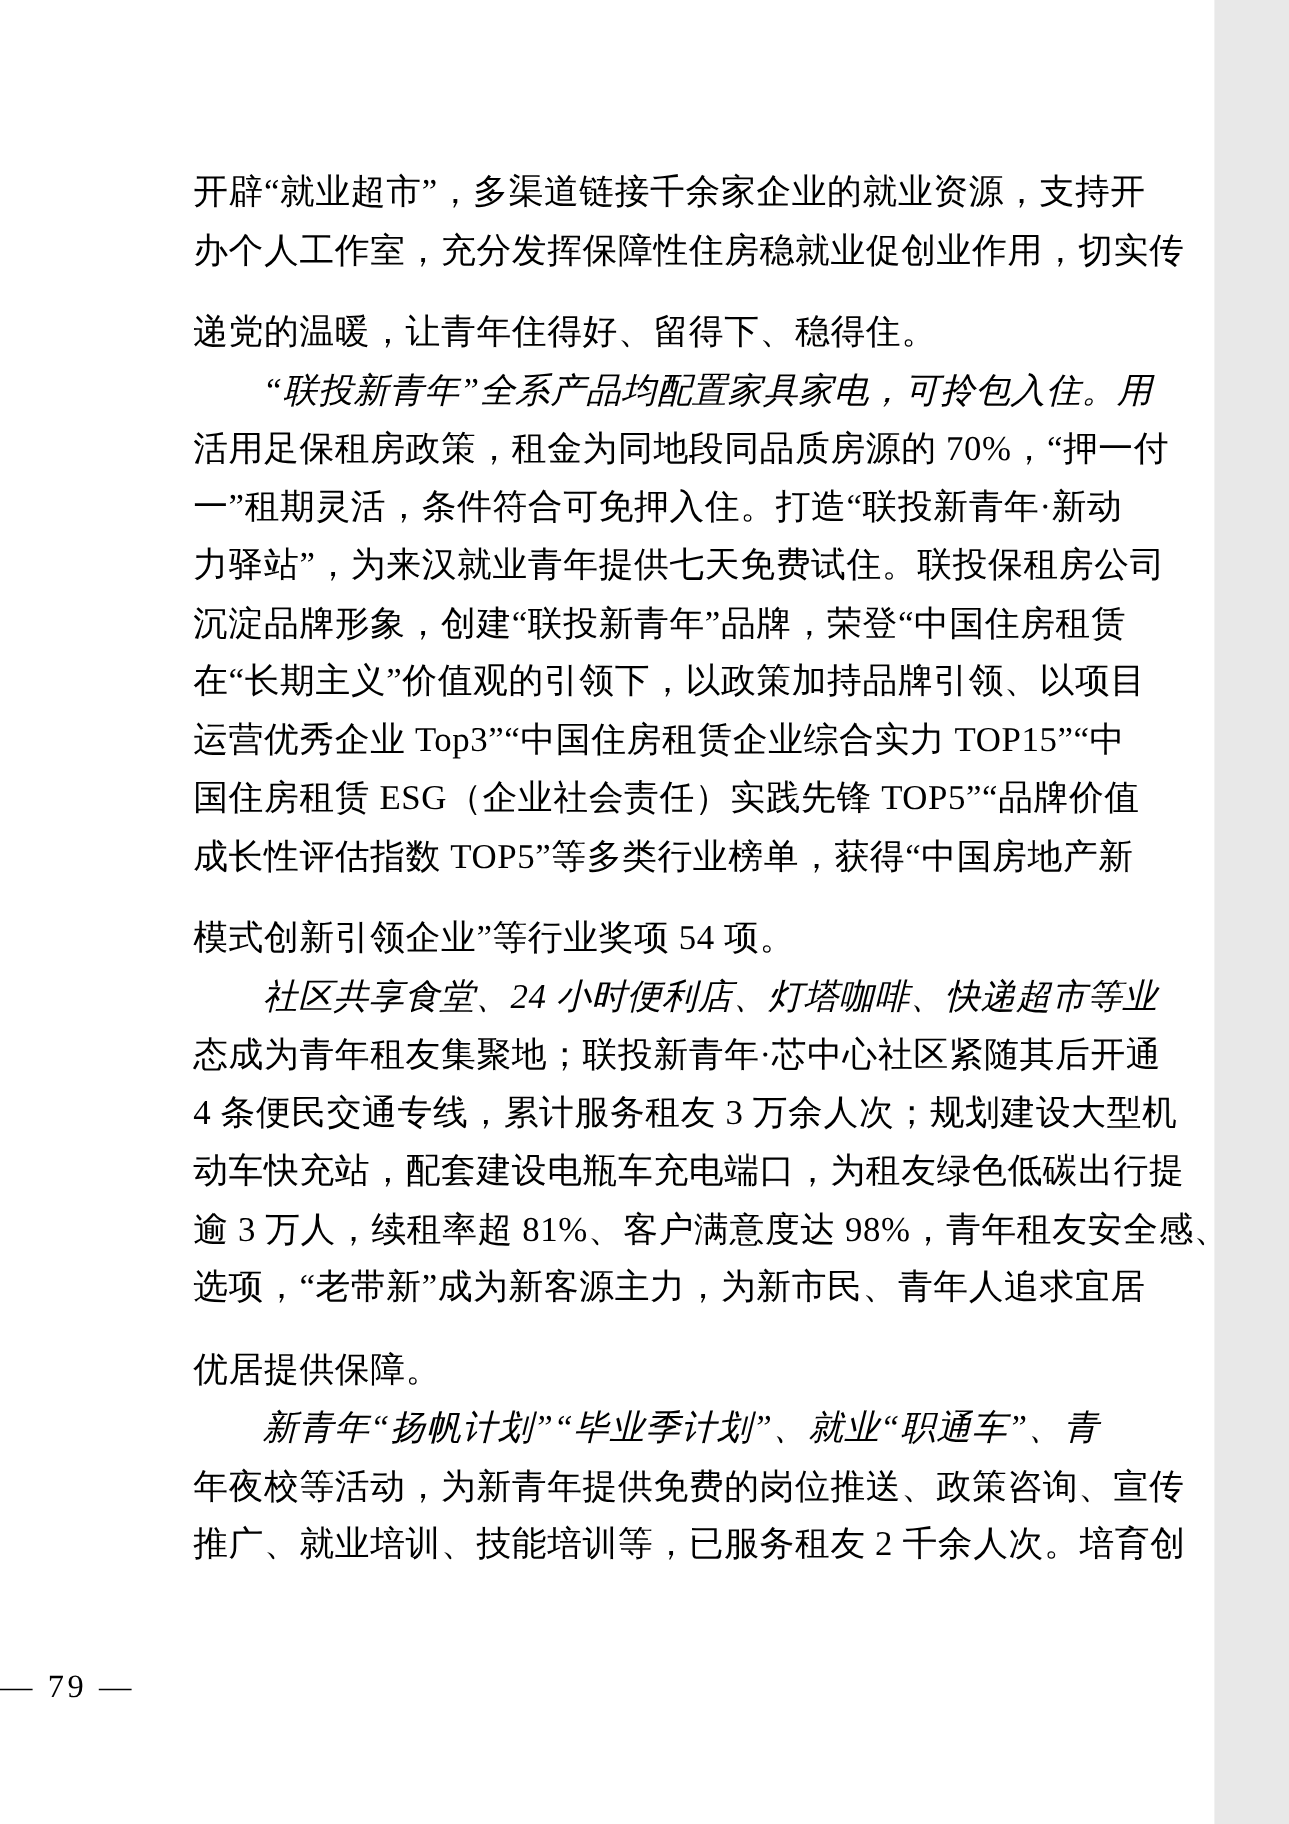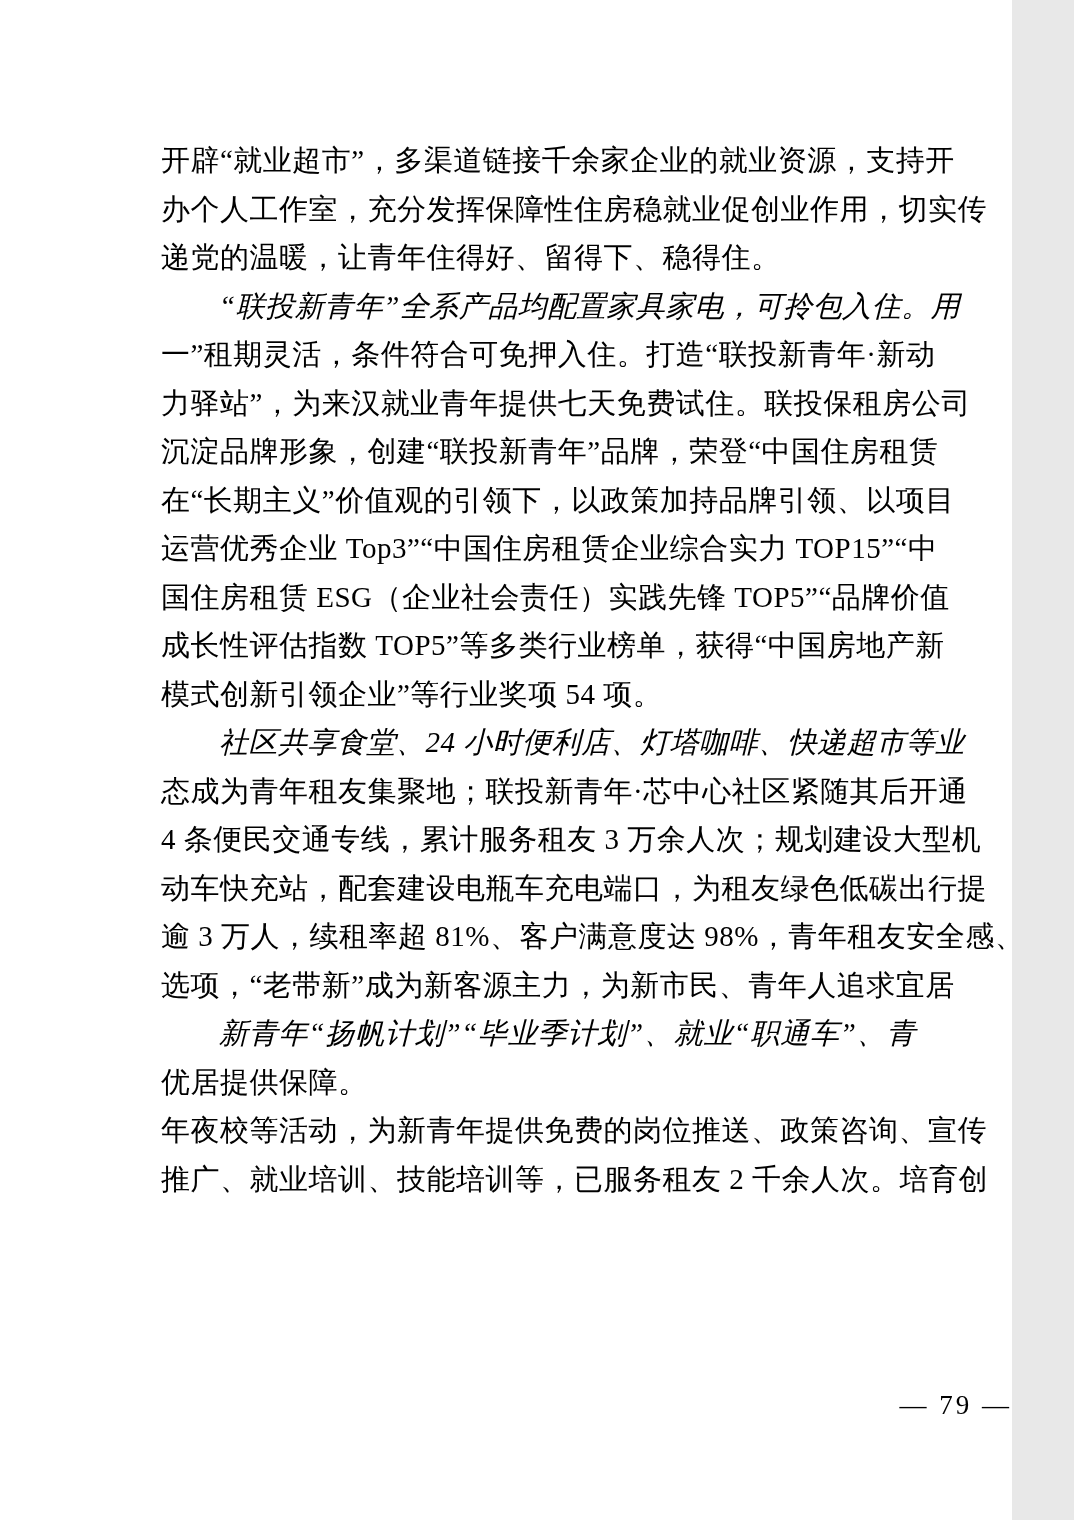--- a/index.html
+++ b/index.html
@@ -26,60 +26,62 @@
     letter-spacing: 0.5px;
   }
   .line {
     text-align: justify;
     text-align-last: justify;
     white-space: nowrap;
     overflow: visible;
   }
   .line.para-end {
     text-align-last: left;
+    margin-top: 20px;
   }
   .line.indent {
     text-indent: 2em;
     font-style: italic;
   }
   .footer {
     position: absolute;
     left: 0;
     top: 1390px;
     width: 100%;
-    text-align: right;
+    text-align: left;
     font-size: 27px;
     letter-spacing: 3px;
     color: #000000;
   }
 </style>
 </head>
 <body>
 
 <div class="page">
   <div class="content" id="content">
       <div class="line">开辟“就业超市”，多渠道链接千余家企业的就业资源，支持开</div>
       <div class="line">办个人工作室，充分发挥保障性住房稳就业促创业作用，切实传</div>
       <div class="line para-end">递党的温暖，让青年住得好、留得下、稳得住。</div>
       <div class="line indent">“联投新青年”全系产品均配置家具家电，可拎包入住。用</div>
+      <div class="line">活用足保租房政策，租金为同地段同品质房源的 70%，“押一付</div>
       <div class="line">一”租期灵活，条件符合可免押入住。打造“联投新青年·新动</div>
       <div class="line">力驿站”，为来汉就业青年提供七天免费试住。联投保租房公司</div>
       <div class="line">沉淀品牌形象，创建“联投新青年”品牌，荣登“中国住房租赁</div>
       <div class="line">在“长期主义”价值观的引领下，以政策加持品牌引领、以项目</div>
       <div class="line">运营优秀企业 Top3”“中国住房租赁企业综合实力 TOP15”“中</div>
       <div class="line">国住房租赁 ESG（企业社会责任）实践先锋 TOP5”“品牌价值</div>
       <div class="line">成长性评估指数 TOP5”等多类行业榜单，获得“中国房地产新</div>
       <div class="line para-end">模式创新引领企业”等行业奖项 54 项。</div>
       <div class="line indent">社区共享食堂、24 小时便利店、灯塔咖啡、快递超市等业</div>
       <div class="line">态成为青年租友集聚地；联投新青年·芯中心社区紧随其后开通</div>
       <div class="line">4 条便民交通专线，累计服务租友 3 万余人次；规划建设大型机</div>
       <div class="line">动车快充站，配套建设电瓶车充电端口，为租友绿色低碳出行提</div>
       <div class="line">逾 3 万人，续租率超 81%、客户满意度达 98%，青年租友安全感、</div>
       <div class="line">选项，“老带新”成为新客源主力，为新市民、青年人追求宜居</div>
+      <div class="line para-end">优居提供保障。</div>
       <div class="line indent">新青年“扬帆计划”“毕业季计划”、就业“职通车”、青</div>
-      <div class="line para-end">优居提供保障。</div>
       <div class="line">年夜校等活动，为新青年提供免费的岗位推送、政策咨询、宣传</div>
       <div class="line">推广、就业培训、技能培训等，已服务租友 2 千余人次。培育创</div>
     </div>
   <div class="footer">
     <span>— 79 —</span>
   </div>
 </div>
 
 </body></html>

